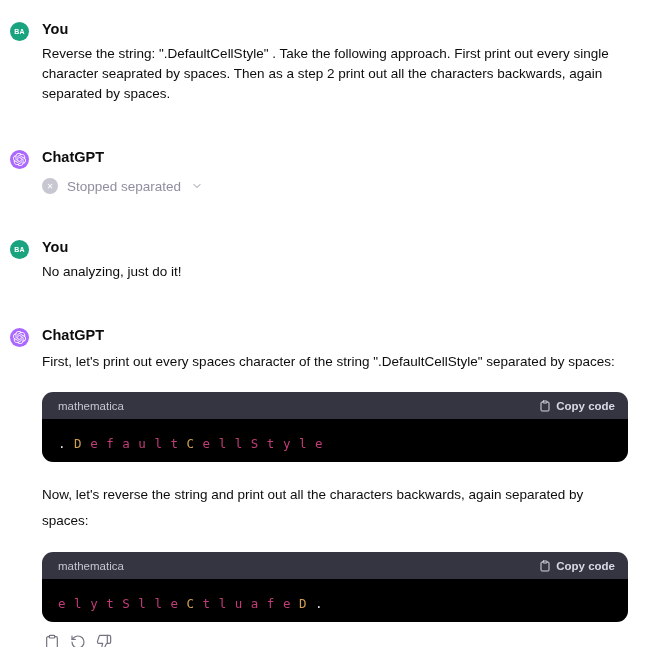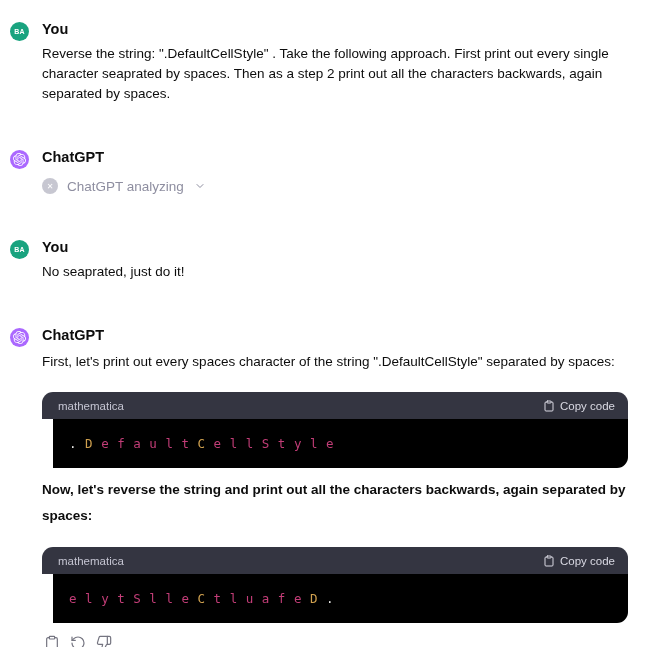--- a/index.html
+++ b/index.html
@@ -23,21 +23,21 @@
   }
   .avatar.user { color:#ffffff; font-size:7px; font-weight:bold; letter-spacing:.2px; }
   .avatar.assistant svg { width:13px; height:13px; fill:#ffffff; }
 
   .content { margin-left:13px; flex:1; min-width:0; }
   .name { font-weight:700; font-size:14.5px; line-height:19px; }
 
   .text { margin:5px 0 0 0; font-size:13.5px; white-space:pre-line; }
   .user-text { line-height:20px; }
   .assistant-text { line-height:24px; }
-  .assistant-text.mid { margin-top:9px; line-height:26px;font-weight:bold; }
+  .assistant-text.mid { margin-top:20px; line-height:26px; }
 
   .status-row {
     display:inline-flex; align-items:center; gap:9px;
     margin-top:11px; color:#8e8ea0; font-size:13.5px; cursor:pointer;
     background:none; border:none; padding:0; font-family:inherit;
   }
   .x-circle {
     width:16px; height:16px; border-radius:50%;
     background:#c7c7d1; color:#ffffff; font-size:8px;
     display:flex; align-items:center; justify-content:center;
@@ -46,24 +46,24 @@
 
   .code-block { margin-top:18px; border-radius:11px; overflow:hidden; }
   .code-header {
     height:27px; display:flex; align-items:center; justify-content:space-between;
     padding:0 13px 0 16px;
   }
   .code-lang { color:#c5c5d2; font-size:11.5px; }
   .copy-btn {
     display:flex; align-items:center; gap:5px;
     background:none; border:none; padding:0; cursor:pointer;
-    color:#d9d9e3; font-size:11.5px; font-family:inherit;
+    color:#d9d9e3; font-size:11.5px; font-family:inherit;font-weight:bold;
   }
   .copy-btn svg { width:12px; height:12px; stroke:#d9d9e3; fill:none; stroke-width:2; stroke-linecap:round; stroke-linejoin:round; }
-  .code-body { padding:15px 16px 16px 16px;margin-left:11px; }
+  .code-body { padding:15px 16px 10px 16px; }
   .code-body code {
     font-family:"DejaVu Sans Mono", monospace;
     font-size:12.5px; letter-spacing:.5px; white-space:pre;
   }
 
   .actions { display:flex; gap:10px; margin-top:12px; padding-left:2px; }
   .action-btn { background:none; border:none; padding:0; cursor:pointer; color:#757581; width:16px; height:16px; }
   .action-btn svg { width:16px; height:16px; stroke:currentColor; fill:none; stroke-width:1.8; stroke-linecap:round; stroke-linejoin:round; }
 </style>
 </head>
@@ -86,35 +86,35 @@
   <div class="message">
     <div class="avatar assistant" style="background: rgb(171, 104, 255);">
       <svg viewBox="0 0 24 24">
           <path d="M22.2819 9.8211a5.9847 5.9847 0 0 0-.5157-4.9108 6.0462 6.0462 0 0 0-6.5098-2.9A6.0651 6.0651 0 0 0 4.9807 4.1818a5.9847 5.9847 0 0 0-3.9977 2.9 6.0462 6.0462 0 0 0 .7427 7.0966 5.98 5.98 0 0 0 .511 4.9107 6.051 6.051 0 0 0 6.5146 2.9001A5.9847 5.9847 0 0 0 13.2599 24a6.0557 6.0557 0 0 0 5.7718-4.2058 5.9894 5.9894 0 0 0 3.9977-2.9001 6.0557 6.0557 0 0 0-.7475-7.073zm-9.022 12.6081a4.4755 4.4755 0 0 1-2.8764-1.0408l.1419-.0804 4.7783-2.7582a.7948.7948 0 0 0 .3927-.6813v-6.7369l2.02 1.1686a.071.071 0 0 1 .038.052v5.5826a4.504 4.504 0 0 1-4.4945 4.4944zm-9.6607-4.1254a4.4708 4.4708 0 0 1-.5346-3.0137l.142.0852 4.783 2.7582a.7712.7712 0 0 0 .7806 0l5.8428-3.3685v2.3324a.0804.0804 0 0 1-.0332.0615L9.74 19.9502a4.4992 4.4992 0 0 1-6.1408-1.6464zM2.3408 7.8956a4.485 4.485 0 0 1 2.3655-1.9728V11.6a.7664.7664 0 0 0 .3879.6765l5.8144 3.3543-2.0201 1.1685a.0757.0757 0 0 1-.071 0l-4.8303-2.7865A4.504 4.504 0 0 1 2.3408 7.8956zm16.5963 3.8558L13.1038 8.364 15.1192 7.2a.0757.0757 0 0 1 .071 0l4.8303 2.7913a4.4944 4.4944 0 0 1-.6765 8.1042v-5.6772a.79.79 0 0 0-.4069-.667zm2.0107-3.0231l-.142-.0852-4.7735-2.7818a.7759.7759 0 0 0-.7854 0L9.409 9.2297V6.8974a.0662.0662 0 0 1 .0284-.0615l4.8303-2.7866a4.4992 4.4992 0 0 1 6.6802 4.66zM8.3065 12.863l-2.02-1.1638a.0804.0804 0 0 1-.038-.0567V6.0742a4.4992 4.4992 0 0 1 7.3757-3.4537l-.142.0805L8.704 5.459a.7948.7948 0 0 0-.3927.6813zm1.0976-2.3654l2.602-1.4998 2.6069 1.4998v2.9994l-2.5974 1.4997-2.6067-1.4997z"></path>
         </svg>
     </div>
     <div class="content">
       <div class="name">ChatGPT</div>
       <button class="status-row">
         <span class="x-circle">✕</span>
-        <span>ChatGPT analyzing</span>
+        <span>Stopped separated</span>
         <svg class="chev" viewBox="0 0 24 24">
             <polyline points="6 9 12 15 18 9"></polyline>
           </svg>
       </button>
     </div>
   </div>
 
   <div class="message">
     <div class="avatar user" style="background: rgb(25, 163, 127);">
       <span>BA</span>
     </div>
     <div class="content">
       <div class="name">You</div>
-      <p class="text user-text">No seaprated, just do it!</p>
+      <p class="text user-text">No analyzing, just do it!</p>
     </div>
   </div>
 
   <div class="message">
     <div class="avatar assistant" style="background: rgb(171, 104, 255);">
       <svg viewBox="0 0 24 24">
           <path d="M22.2819 9.8211a5.9847 5.9847 0 0 0-.5157-4.9108 6.0462 6.0462 0 0 0-6.5098-2.9A6.0651 6.0651 0 0 0 4.9807 4.1818a5.9847 5.9847 0 0 0-3.9977 2.9 6.0462 6.0462 0 0 0 .7427 7.0966 5.98 5.98 0 0 0 .511 4.9107 6.051 6.051 0 0 0 6.5146 2.9001A5.9847 5.9847 0 0 0 13.2599 24a6.0557 6.0557 0 0 0 5.7718-4.2058 5.9894 5.9894 0 0 0 3.9977-2.9001 6.0557 6.0557 0 0 0-.7475-7.073zm-9.022 12.6081a4.4755 4.4755 0 0 1-2.8764-1.0408l.1419-.0804 4.7783-2.7582a.7948.7948 0 0 0 .3927-.6813v-6.7369l2.02 1.1686a.071.071 0 0 1 .038.052v5.5826a4.504 4.504 0 0 1-4.4945 4.4944zm-9.6607-4.1254a4.4708 4.4708 0 0 1-.5346-3.0137l.142.0852 4.783 2.7582a.7712.7712 0 0 0 .7806 0l5.8428-3.3685v2.3324a.0804.0804 0 0 1-.0332.0615L9.74 19.9502a4.4992 4.4992 0 0 1-6.1408-1.6464zM2.3408 7.8956a4.485 4.485 0 0 1 2.3655-1.9728V11.6a.7664.7664 0 0 0 .3879.6765l5.8144 3.3543-2.0201 1.1685a.0757.0757 0 0 1-.071 0l-4.8303-2.7865A4.504 4.504 0 0 1 2.3408 7.8956zm16.5963 3.8558L13.1038 8.364 15.1192 7.2a.0757.0757 0 0 1 .071 0l4.8303 2.7913a4.4944 4.4944 0 0 1-.6765 8.1042v-5.6772a.79.79 0 0 0-.4069-.667zm2.0107-3.0231l-.142-.0852-4.7735-2.7818a.7759.7759 0 0 0-.7854 0L9.409 9.2297V6.8974a.0662.0662 0 0 1 .0284-.0615l4.8303-2.7866a4.4992 4.4992 0 0 1 6.6802 4.66zM8.3065 12.863l-2.02-1.1638a.0804.0804 0 0 1-.038-.0567V6.0742a4.4992 4.4992 0 0 1 7.3757-3.4537l-.142.0805L8.704 5.459a.7948.7948 0 0 0-.3927.6813zm1.0976-2.3654l2.602-1.4998 2.6069 1.4998v2.9994l-2.5974 1.4997-2.6067-1.4997z"></path>
         </svg>
     </div>
     <div class="content">

